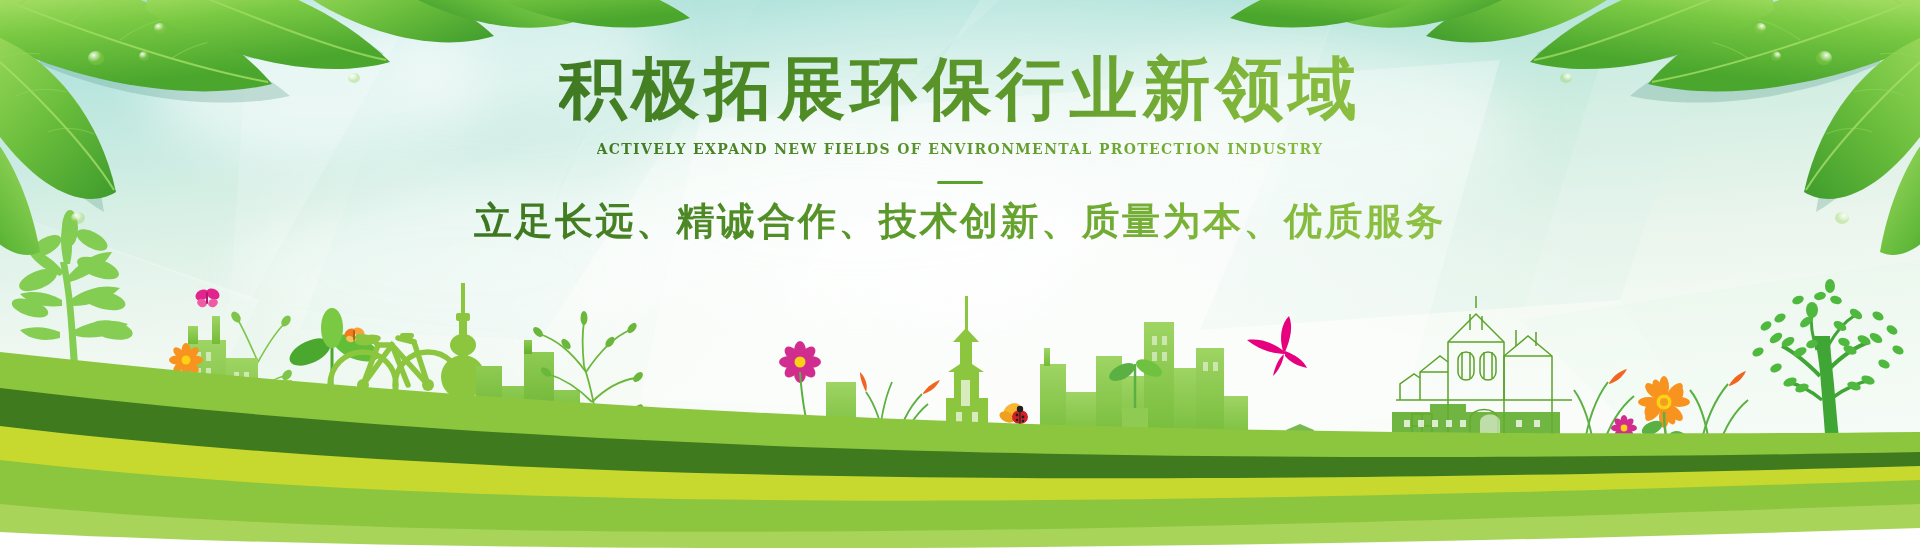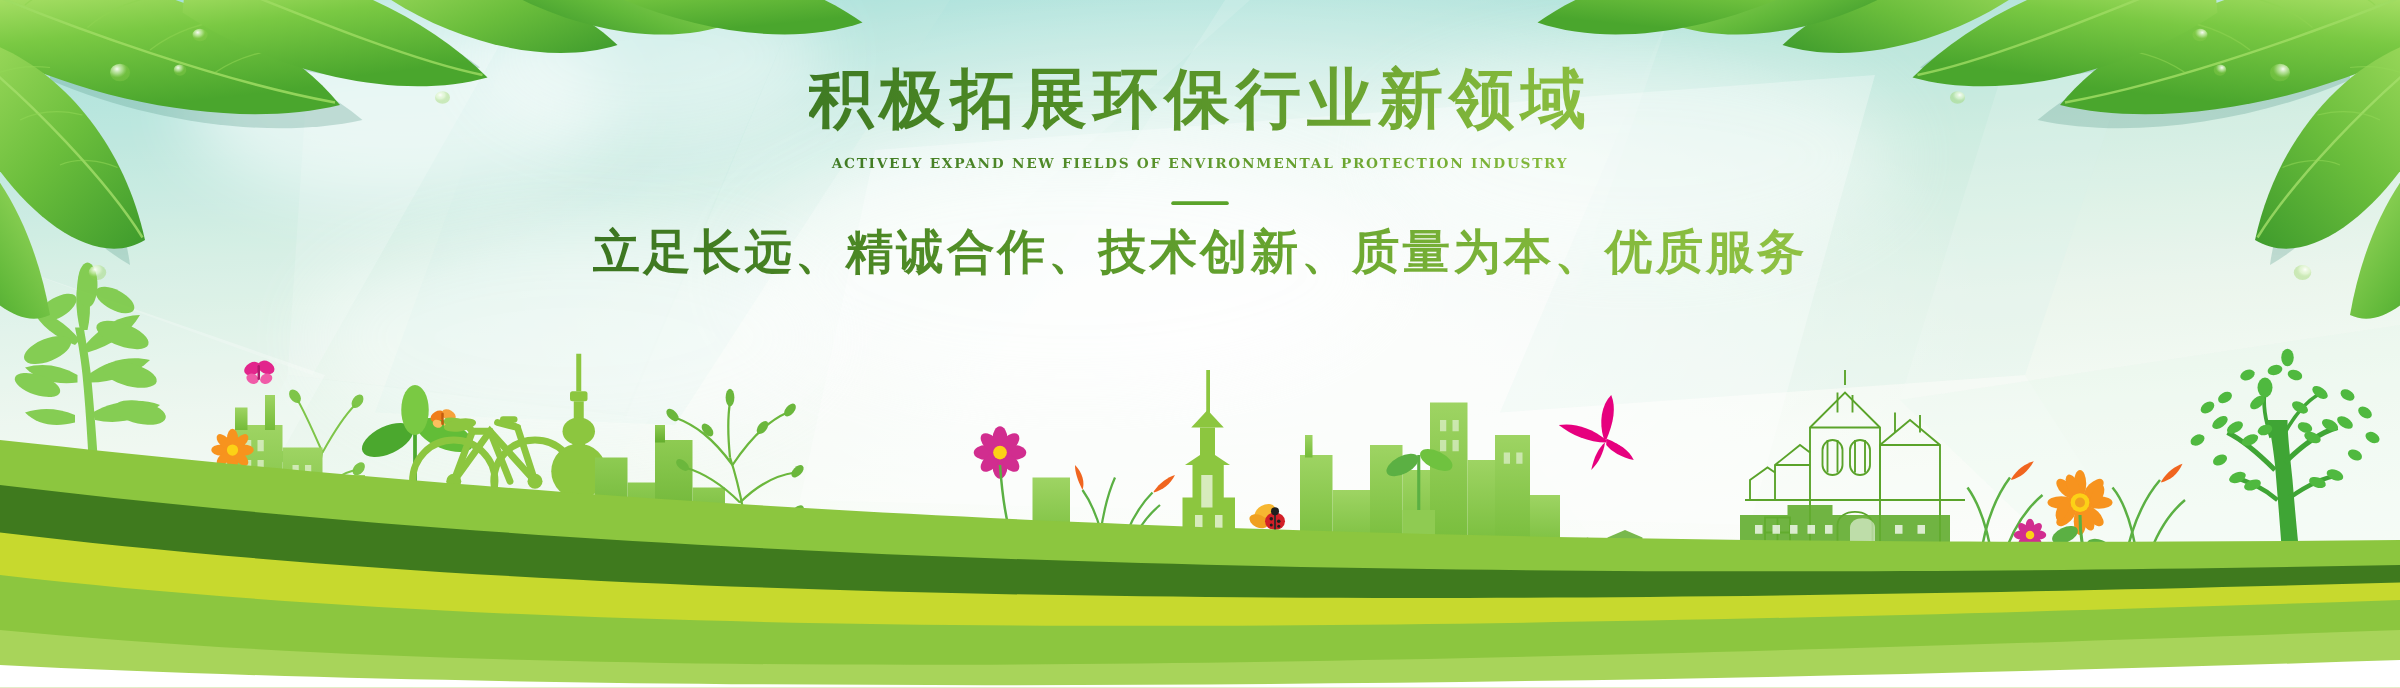--- a/index.html
+++ b/index.html
@@ -23,34 +23,34 @@
   
   .text-block {
     position:absolute; left:0; top:0; width:1920px; height:340px;
     display:flex; flex-direction:column; align-items:center; z-index:40;
     pointer-events:none;
   }
   .headline {
     margin-top:52px;
     font-family:"DejaVu Serif", serif;
     font-weight:700;
-    font-size:52px;
+    font-size:68px;
     letter-spacing:5px;
     line-height:1.08;
     background:linear-gradient(100deg,#3f7a23 0%,#4d8a24 28%,#5f9a2c 58%,#7fb53a 85%,#8cbf40 100%);
     -webkit-background-clip:text; background-clip:text;
     -webkit-text-fill-color:transparent; color:transparent;
     text-shadow:none;
     white-space:nowrap;
   }
   .subline {
     margin-top:16px;
     font-family:"DejaVu Serif", serif;
     font-weight:700;
-    font-size:11px;
+    font-size:14px;
     letter-spacing:1.35px;
     background:linear-gradient(100deg,#3f7a23 0%,#56902a 40%,#74ad34 80%,#86bb3d 100%);
     -webkit-background-clip:text; background-clip:text;
     -webkit-text-fill-color:transparent; color:transparent;
     white-space:nowrap;
   }
   .divider {
     margin-top:24px; width:46px; height:3px; border-radius:2px;
     background:#5aa32a;
   }

